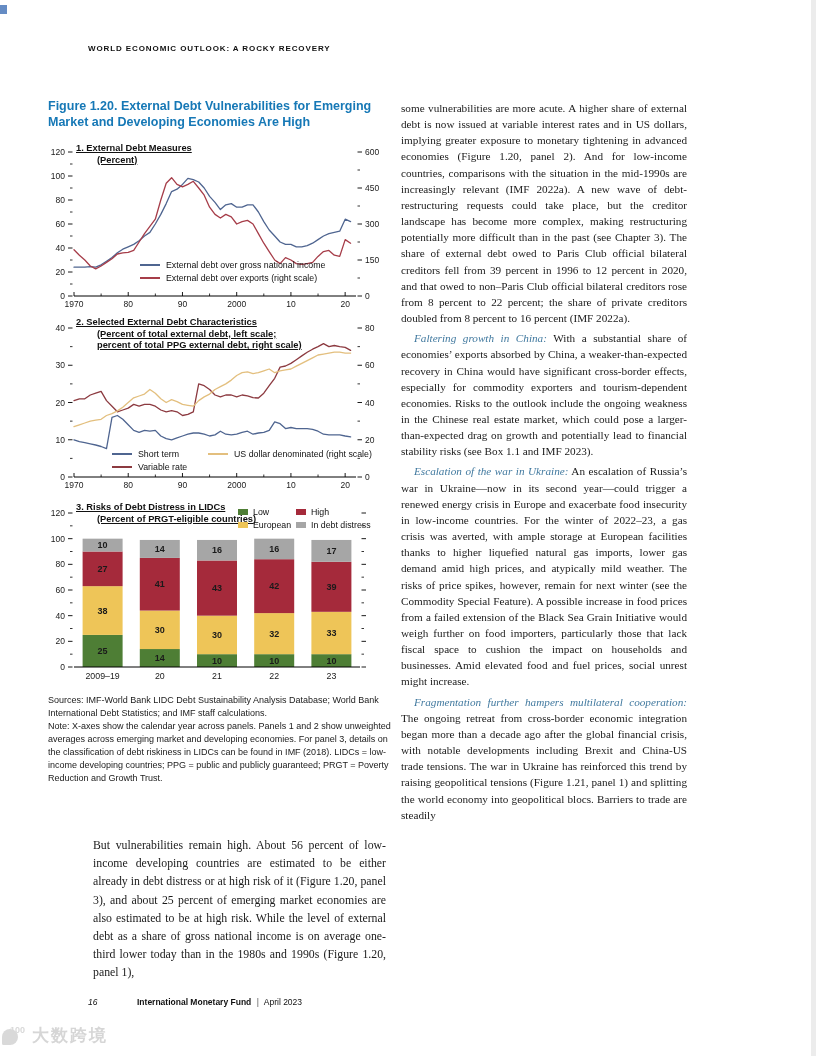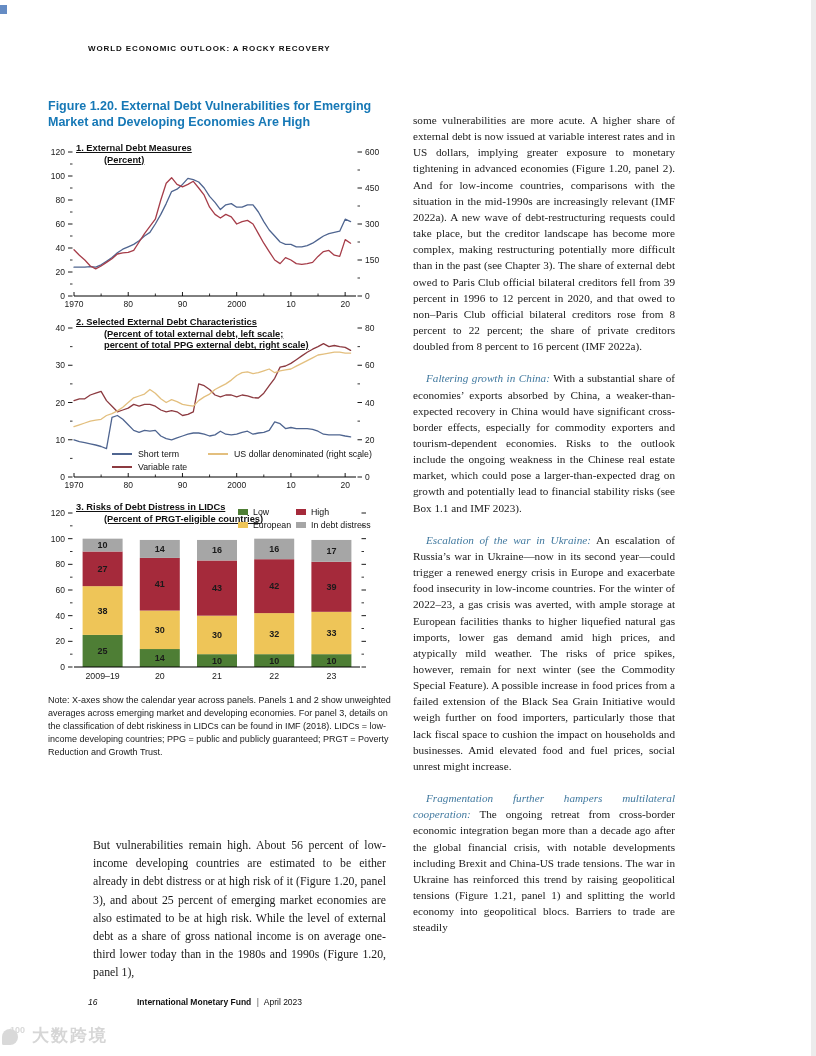--- a/index.html
+++ b/index.html
@@ -15,33 +15,33 @@
              font-size:12.5px;font-weight:bold;line-height:15.5px;color:#1678b6;}
 
   .panel{position:absolute;}
   .panel svg{display:block;}
   .panel svg text{font-family:"Liberation Sans",sans-serif;font-size:8.5px;fill:#1a1a1a;}
   .panel svg text.cat{font-size:8.8px;}
   .panel svg text.blab{font-size:9px;font-weight:bold;}
 
   .phead{position:absolute;font-family:"Liberation Sans",sans-serif;font-size:9.3px;font-weight:bold;
          line-height:11.5px;color:#111;white-space:nowrap;text-decoration:underline;}
-  .phead .sub{margin-left:28px;}
+  .phead .sub{margin-left:21px;}
 
   .legend{position:absolute;font-family:"Liberation Sans",sans-serif;font-size:8.8px;color:#111;}
   .lg-row{display:flex;align-items:center;height:13.5px;white-space:nowrap;}
   .lswatch{display:inline-block;width:20px;height:2px;margin-right:6px;flex:0 0 auto;}
   .bswatch{display:inline-block;width:10px;height:6px;margin-right:5px;flex:0 0 auto;}
 
   .srcnote{position:absolute;left:48px;top:694px;width:350px;font-family:"Liberation Sans",sans-serif;
            font-size:9px;line-height:13px;color:#1a1a1a;}
 
   .colright{position:absolute;left:397px;top:96px;width:294px;font-size:11.2px;line-height:16.15px;
             text-align:justify;}
-  .colright p{margin:16px;}
+  .colright p{margin:4px;}
   .colright p.indent{text-indent:13px;}
   .leadin{font-style:italic;color:#41799f;}
 
   .colleft-body{position:absolute;left:85px;top:828px;width:309px;font-size:11.8px;line-height:18.2px;
             text-align:justify;}
   .colleft-body p{margin:8px;}
 
   .footer{position:absolute;top:997px;left:0;width:100%;font-family:"Liberation Sans",sans-serif;
           font-size:8.5px;color:#111;}
   .pgnum{position:absolute;left:88px;top:0;font-style:italic;}
@@ -65,20 +65,30 @@
   <div class="corner-mark"></div>
 
   <div class="runhead">WORLD ECONOMIC OUTLOOK: A ROCKY RECOVERY</div>
 
   <div class="fig-title">Figure 1.20.  External Debt Vulnerabilities for Emerging Market and Developing Economies Are High</div>
 
   <div class="panel" style="left:48px;top:146px;width:342px;height:172px;">
     <div class="phead" style="left:28px;top:-3px;">
       <div>1. External Debt Measures</div>
       <div class="sub">(Percent)</div>
+    </div>
+    <div class="legend" style="left:92px;top:112px;">
+      <div class="lg-row">
+        <span class="lswatch" style="background: rgb(79, 101, 144);"></span>
+        <span>External debt over gross national income</span>
+      </div>
+      <div class="lg-row">
+        <span class="lswatch" style="background: rgb(166, 61, 73);"></span>
+        <span>External debt over exports (right scale)</span>
+      </div>
     </div>
   <svg width="342" height="168" viewBox="0 0 342 168">
         <line x1="26" y1="150" x2="308" y2="150" stroke="#000" stroke-width="1"></line>
         <line x1="26" y1="150" x2="26" y2="146" stroke="#000" stroke-width="0.9"></line>
         <text x="26" y="161" text-anchor="middle">1970</text>
         <line x1="80.23076923076923" y1="150" x2="80.23076923076923" y2="146" stroke="#000" stroke-width="0.9"></line>
         <text x="80.23076923076923" y="161" text-anchor="middle">80</text>
         <line x1="134.46153846153845" y1="150" x2="134.46153846153845" y2="146" stroke="#000" stroke-width="0.9"></line>
         <text x="134.46153846153845" y="161" text-anchor="middle">90</text>
         <line x1="188.69230769230768" y1="150" x2="188.69230769230768" y2="146" stroke="#000" stroke-width="0.9"></line>
@@ -308,20 +318,21 @@
         <rect x="263.40000000000003" y="56.766666666666666" width="40" height="50.05" fill="#a52a3b"></rect>
         <text x="283.40000000000003" y="84.99166666666666" text-anchor="middle" class="blab" fill="#ffffff">39</text>
         <rect x="263.40000000000003" y="34.95" width="40" height="21.816666666666663" fill="#a6a6a6"></rect>
         <text x="283.40000000000003" y="49.05833333333334" text-anchor="middle" class="blab" fill="#ffffff">17</text>
         <text x="283.40000000000003" y="174" text-anchor="middle" class="cat">23</text>
         <line x1="26" y1="162" x2="312" y2="162" stroke="#000" stroke-width="1"></line>
       </svg>
     </div>
 
   <div class="srcnote">
+    <div>Sources: IMF-World Bank LIDC Debt Sustainability Analysis Database; World Bank International Debt Statistics; and IMF staff calculations.</div>
     <div>Note: X-axes show the calendar year across panels. Panels 1 and 2 show unweighted averages across emerging market and developing economies. For panel 3, details on the classification of debt riskiness in LIDCs can be found in IMF (2018). LIDCs = low-income developing countries; PPG = public and publicly guaranteed; PRGT = Poverty Reduction and Growth Trust.</div>
   </div>
 
   <div class="colleft-body">
     <p>But vulnerabilities remain high. About 56 percent of low-income developing countries are estimated to be either already in debt distress or at high risk of it (Figure 1.20, panel 3), and about 25 percent of emerging market economies are also estimated to be at high risk. While the level of external debt as a share of gross national income is on average one-third lower today than in the 1980s and 1990s (Figure 1.20, panel 1),</p>
   </div>
 
   <div class="colright">
     <p>some vulnerabilities are more acute. A higher share of external debt is now issued at variable interest rates and in US dollars, implying greater exposure to monetary tightening in advanced economies (Figure 1.20, panel 2). And for low-income countries, comparisons with the situation in the mid-1990s are increasingly relevant (IMF 2022a). A new wave of debt-restructuring requests could take place, but the creditor landscape has become more complex, making restructuring potentially more difficult than in the past (see Chapter 3). The share of external debt owed to Paris Club official bilateral creditors fell from 39 percent in 1996 to 12 percent in 2020, and that owed to non–Paris Club official bilateral creditors rose from 8 percent to 22 percent; the share of private creditors doubled from 8 percent to 16 percent (IMF 2022a).</p>
     <p class="indent"><span class="leadin">Faltering growth in China:</span><span> With a substantial share of economies’ exports absorbed by China, a weaker-than-expected recovery in China would have significant cross-border effects, especially for commodity exporters and tourism-dependent economies. Risks to the outlook include the ongoing weakness in the Chinese real estate market, which could pose a larger-than-expected drag on growth and potentially lead to financial stability risks (see Box 1.1 and IMF 2023).</span></p>

